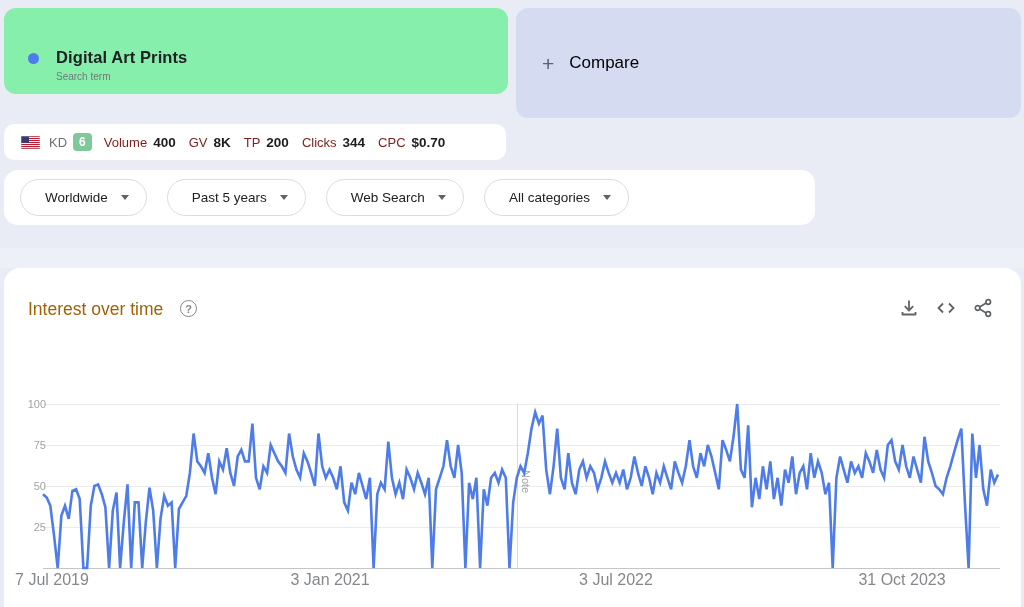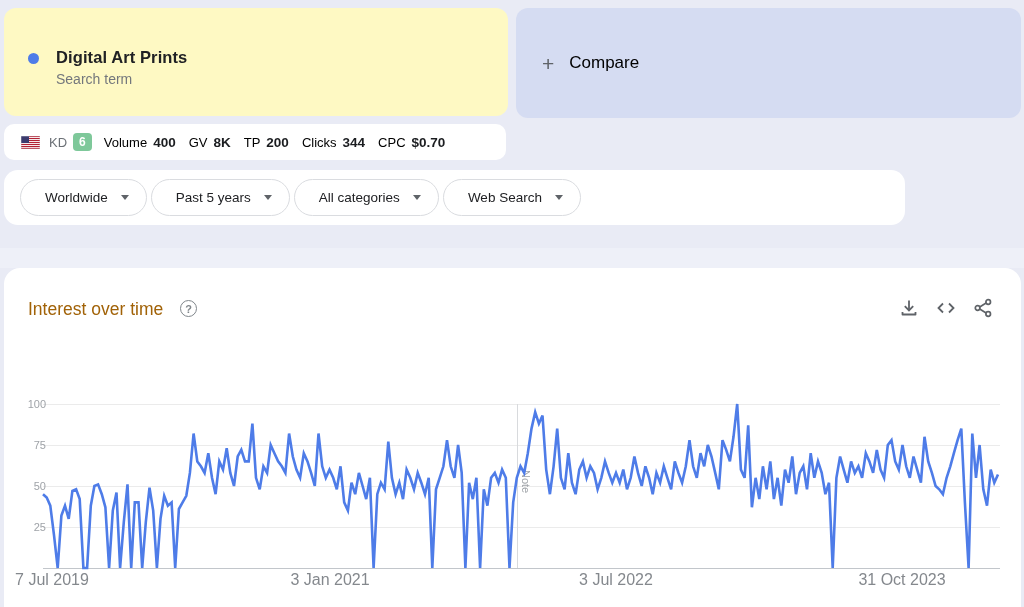--- a/index.html
+++ b/index.html
@@ -1,41 +1,41 @@
 <!DOCTYPE html>
 <html><head>
 <meta charset="utf-8">
 <style>
   * { margin:0; padding:0; box-sizing:border-box; }
   html,body { width:1024px; height:607px; overflow:hidden; }
   body { font-family:"Liberation Sans","DejaVu Sans",sans-serif; background:#e9ebf5; position:relative; }
   .abs { position:absolute; }
 
   
-  .term-card { left:4px; top:8px; width:504px; height:108px; background:#fef9c3; border-radius:12px; cursor:pointer; }
+  .term-card { left:4px; top:8px; width:504px; height:86px; background:#86efac; border-radius:12px; cursor:pointer; }
   .term-dot { left:24px; top:45px; width:11px; height:11px; border-radius:50%; }
   .term-title { left:52px; top:40px; font-size:16.5px; font-weight:600; color:#202124; letter-spacing:.1px; }
-  .term-sub { left:52px; top:63px; font-size:14px; color:#73777c; }
+  .term-sub { left:52px; top:63px; font-size:10px; color:#73777c; }
 
   
   .compare-card { left:516px; top:8px; width:505px; height:110px; background:#d5dcf2; border-radius:12px; cursor:pointer; display:flex; align-items:center; padding-left:26px; }
   .plus-icon { font-size:21px; color:#5f6368; font-weight:400; margin-right:15px; line-height:1; }
   .compare-label { font-size:17px; color:#000000; }
 
   
   .stats-bar { left:4px; top:124px; width:502px; height:36px; background:#fff; border-radius:10px; display:flex; align-items:center; padding-left:17px; }
   .flag-icon { width:19px; height:13px; margin-right:9px; flex:0 0 auto; }
   .kd-label { font-size:13px; color:#6b7076; margin-right:6px; }
   .kd-badge { background:#7ec89a; color:#fff; font-size:12px; font-weight:700; border-radius:4px; padding:2px 6px; margin-right:12px; }
   .stat-pair { display:flex; align-items:baseline; margin-right:13px; }
-  .stat-label { font-size:13px; color:#000000; margin-right:6px; }
+  .stat-label { font-size:13px; color:#7f1d1d; margin-right:6px; }
   .stat-value { font-size:13.5px; font-weight:700; color:#1b1d20;text-align:center; }
 
   
-  .filter-bar { left:4px; top:170px; width:901px; height:55px; background:#fff; border-radius:14px; display:flex; align-items:center; padding-left:16px; gap:4px; }
+  .filter-bar { left:4px; top:170px; width:811px; height:55px; background:#fff; border-radius:14px; display:flex; align-items:center; padding-left:16px; gap:20px; }
   .pill { height:37px; border:1px solid #dadce0; border-radius:19px; display:flex; align-items:center; padding:0 17px 0 24px; cursor:pointer; background:#fff; }
   .pill-label { font-size:13.5px; color:#202124; }
   .caret-down-icon { width:0; height:0; border-left:4.5px solid transparent; border-right:4.5px solid transparent; border-top:5px solid #5f6368; margin-left:13px; }
 
   .light-strip { left:0; top:248px; width:1024px; height:20px; background:#eef0f8; }
 
   
   .chart-card { left:4px; top:268px; width:1017px; height:339px; background:#fff; border-radius:16px 16px 0 0; }
   .chart-title { left:28px; top:299px; font-size:17.5px; color:#a16207; }
   .help-icon { left:180px; top:300px; width:17px; height:17px; border:1.5px solid #80868b; border-radius:50%; color:#80868b; font-size:11px; display:flex; align-items:center; justify-content:center; cursor:pointer; font-weight:700; }
@@ -108,25 +108,25 @@
 <div class="abs filter-bar">
   <div class="pill">
     <span class="pill-label">Worldwide</span>
     <span class="caret-down-icon"></span>
   </div>
   <div class="pill">
     <span class="pill-label">Past 5 years</span>
     <span class="caret-down-icon"></span>
   </div>
   <div class="pill">
-    <span class="pill-label">All categories</span>
+    <span class="pill-label">Web Search</span>
     <span class="caret-down-icon"></span>
   </div>
   <div class="pill">
-    <span class="pill-label">Web Search</span>
+    <span class="pill-label">All categories</span>
     <span class="caret-down-icon"></span>
   </div>
 </div>
 
 <div class="abs light-strip"></div>
 
 <div class="abs chart-card"></div>
 <div class="abs chart-title">Interest over time</div>
 <div class="abs help-icon">?</div>
 

